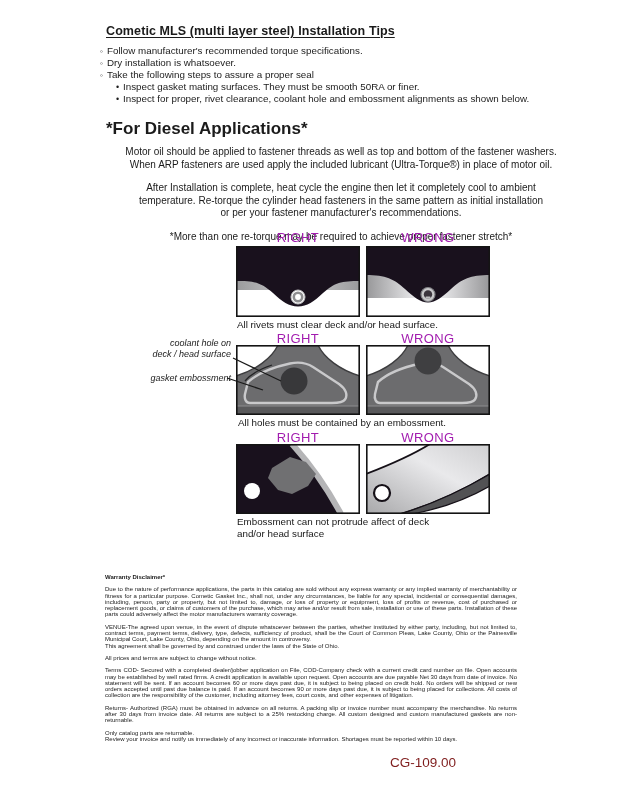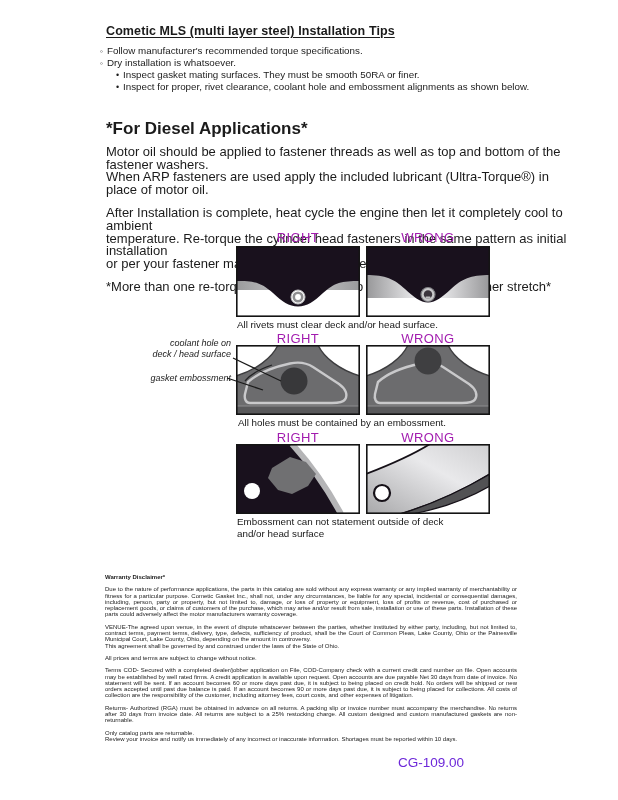--- a/index.html
+++ b/index.html
@@ -13,44 +13,45 @@
     text-decoration:underline;text-underline-offset:2px;letter-spacing:.1px;
   }
   .bullets{position:absolute;left:100px;top:45px;width:480px;font-size:9.8px;line-height:11.6px;}
   .b-row{white-space:nowrap;}
   .b-glyph{display:inline-block;width:7px;font-size:8px;vertical-align:0.5px;}
   .sub{margin-left:16px;}
   .sub .b-glyph{font-size:9px;}
   
   .diesel{position:absolute;left:106px;top:119px;width:470px;}
   .diesel h2{margin:0 0 7px 0;font-size:17px;font-weight:bold;}
-  .diesel p{margin:0 0 11px 0;font-size:13px;line-height:12.6px;white-space:pre-line;}
+  .diesel p{margin:0 0 11px 0;font-size:10px;line-height:12.6px;white-space:pre-line;text-align:center;}
   
   .dg-label{position:absolute;width:124px;text-align:center;font-size:13px;font-weight:400;letter-spacing:.4px;color:#a21caf;}
   .dg-box{position:absolute;width:124px;height:71px;}
   .dg-box svg{display:block;width:100%;height:100%;}
   .dg-caption{position:absolute;font-size:9.8px;line-height:12px;color:#161616;white-space:pre-line;}
   .side-label{position:absolute;left:100px;width:131px;text-align:right;font-size:9px;line-height:11px;color:#1b1b1b;white-space:pre-line;font-style:italic;}
   .overlay{position:absolute;left:0;top:330px;width:618px;height:92px;pointer-events:none;}
   
   .disclaimer{position:absolute;left:105px;top:574px;width:412px;font-size:6px;line-height:6.3px;color:#222;}
   .disclaimer .dhead{font-weight:bold;margin:0 0 6px 0;}
   .disclaimer p{margin:0 0 6px 0;white-space:pre-line;text-align:justify;}
-  .page-code{position:absolute;left:398px;top:755px;font-size:13.5px;color:#6d28d9;}
+  .page-code{position:absolute;left:390px;top:755px;font-size:13.5px;color:#7f1d1d;}
 </style>
 </head>
 <body>
 
 <div class="page">
 
   <div class="title">Cometic MLS (multi layer steel) Installation Tips</div>
 
   <div class="bullets">
     <div class="b-row"><span class="b-glyph">◦</span><span>Follow manufacturer's recommended torque specifications.</span></div>
     <div class="b-row"><span class="b-glyph">◦</span><span>Dry installation is whatsoever.</span></div>
+    <div class="b-row"><span class="b-glyph">◦</span><span>Take the following steps to assure a proper seal</span></div>
     <div class="b-row sub"><span class="b-glyph">•</span><span>Inspect gasket mating surfaces.  They must be smooth 50RA or finer.</span></div>
     <div class="b-row sub"><span class="b-glyph">•</span><span>Inspect for proper, rivet clearance, coolant hole and embossment alignments as shown below.</span></div>
   </div>
 
   <div class="diesel">
     <h2>*For Diesel Applications*</h2>
     <p>Motor oil should be applied to fastener threads as well as top and bottom of the fastener washers.
 When ARP fasteners are used apply the included lubricant (Ultra-Torque®) in place of motor oil.</p>
     <p>After Installation is complete, heat cycle the engine then let it completely cool to ambient
 temperature. Re-torque the cylinder head fasteners in the same pattern as initial installation
@@ -162,21 +163,21 @@
             <stop offset="1" stop-color="#cfcfd1"></stop>
         </linearGradient>
       </defs>
       <rect width="124" height="70" fill="#ffffff"></rect>
       <path d="M0,30 C26,20 48,10 64,0 H124 V30 C92,50 62,62 34,70 H0 Z" fill="url(#g3w)" stroke="#151017" stroke-width="1.8"></path>
       <path d="M34,70 C64,61 93,48 124,30 L124,42 C96,58 68,66 46,70 Z" fill="#525254" stroke="#151017" stroke-width="1.2"></path>
       <circle cx="16" cy="49" r="8" fill="#ffffff" stroke="#151017" stroke-width="2.2"></circle>
       <rect x="0.8" y="0.8" width="122.4" height="68.4" fill="none" stroke="#141414" stroke-width="1.6"></rect>
     </svg>
   </div>
-  <div class="dg-caption" style="left:237px;top:516px;">Embossment can not statement outside of deck
+  <div class="dg-caption" style="left:237px;top:516px;">Embossment can not protrude affect of deck
 and/or head surface</div>
 
   <div class="disclaimer">
     <p class="dhead">Warranty Disclaimer*</p>
     <p>Due to the nature of performance applications, the parts in this catalog are sold without any express warranty or any implied warranty of merchantability or fitness for a particular purpose.  Cometic Gasket Inc., shall not, under any circumstances, be liable for any special, incidental or consequential damages, including, person, party or property, but not limited to, damage, or loss of property or equipment, loss of profits or revenue, cost of purchased or replacement goods, or claims of customers of the purchase, which may arise and/or result from sale, installation or use of these parts.  Installation of these parts could adversely affect the motor manufacturers warranty coverage.</p>
     <p>VENUE-The agreed upon venue, in the event of dispute whatsoever between the parties, whether instituted by either party, including, but not limited to, contract terms, payment terms, delivery, type, defects, sufficiency of product, shall be the Court of Common Pleas, Lake County, Ohio or the Painesville Municipal Court, Lake County, Ohio, depending on the amount in controversy.
 This agreement shall be governed by and construed under the laws of the State of Ohio.</p>
     <p>All prices and terms are subject to change without notice.</p>
     <p>Terms COD- Secured with a completed dealer/jobber application on File, COD-Company check with a current credit card number on file.  Open accounts may be established by well rated firms.  A credit application is available upon request.  Open accounts are due payable Net 30 days from date of invoice.  No statement will be sent.  If an account becomes 60 or more days past due, it is subject to being placed on credit hold.  No orders will be shipped or new orders accepted until past due balance is paid.  If an account becomes 90 or more days past due, it is subject to being placed for collections.  All costs of collection are the responsibility of the customer, including attorney fees, court costs, and other expenses of litigation.</p>
     <p>Returns- Authorized (RGA) must be obtained in advance on all returns.  A packing slip or invoice number must accompany the merchandise.  No returns after 30 days from invoice date.  All returns are subject to a 25% restocking charge.  All custom designed and custom manufactured gaskets are non-returnable.</p>

